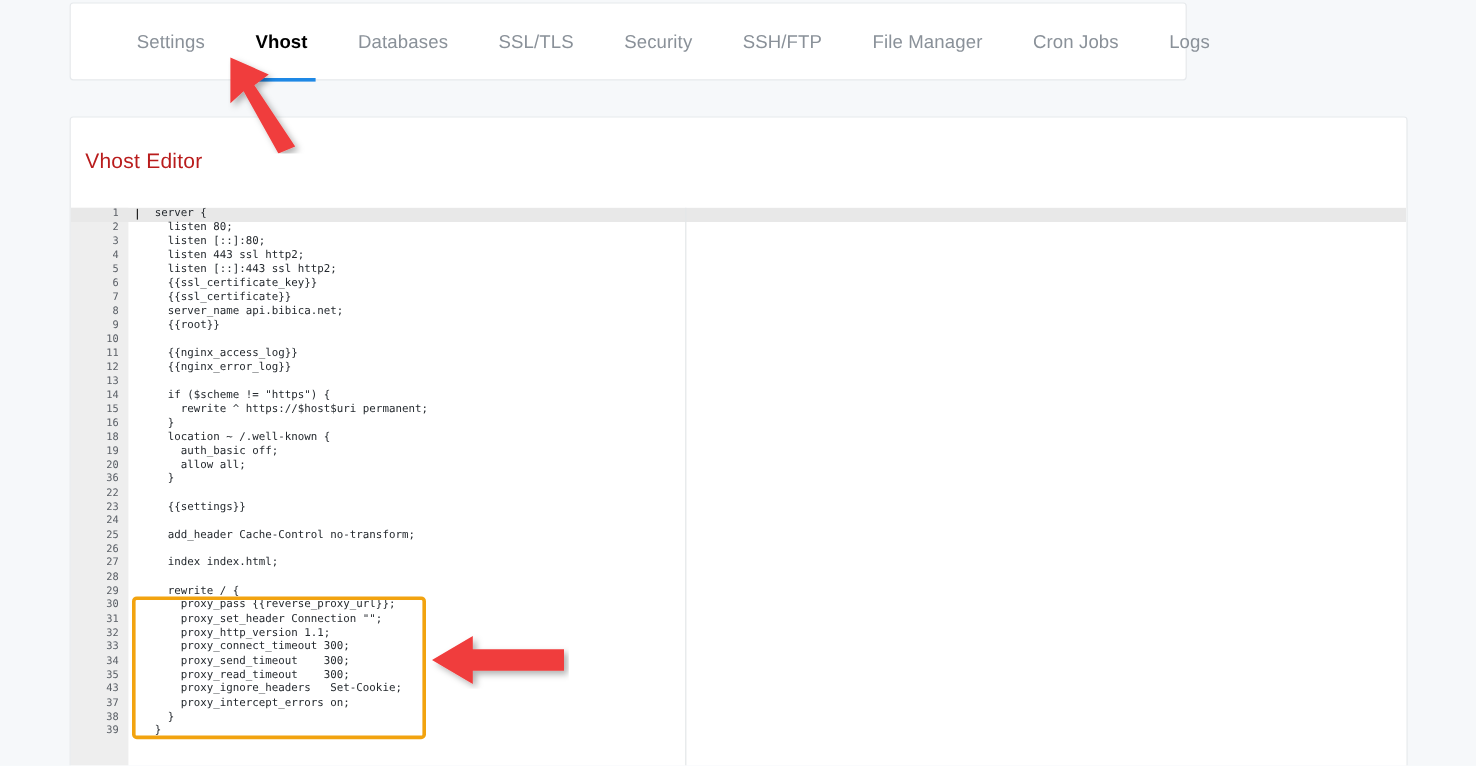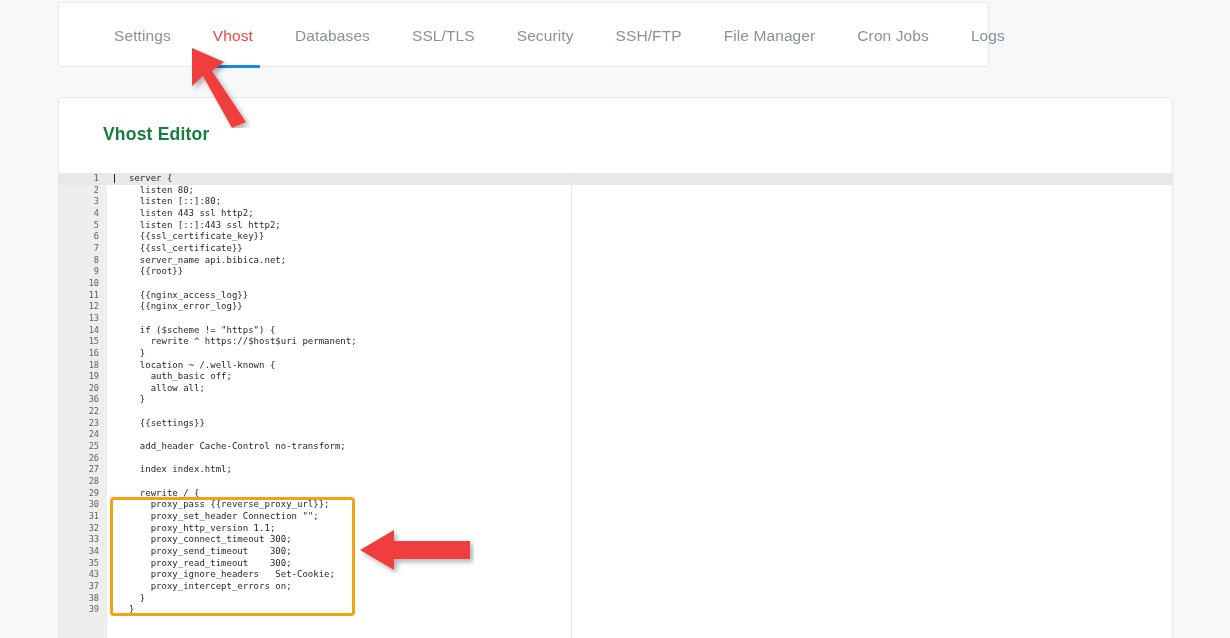--- a/index.html
+++ b/index.html
@@ -52,22 +52,22 @@
     padding: 0 21px;
     font-size: 15.5px;
     color: #8a9199;
     letter-spacing: 0.1px;
     white-space: nowrap;
     cursor: pointer;
     box-sizing: border-box;
   }
 
   .tab.active {
-    color: #ef4444;
-    font-weight: normal;
+    color: #000000;
+    font-weight: bold;
   }
 
   .tab.active::after {
     content: "";
     position: absolute;
     left: 14px;
     right: 14px;
     bottom: 0;
     height: 3px;
     background: #1e88e5;
@@ -82,25 +82,25 @@
     height: 545px;
     background: #ffffff;
     border: 1px solid #e6e9ec;
     border-radius: 3px;
     box-sizing: border-box;
     overflow: hidden;
   }
 
   .editor-title {
     position: absolute;
-    left: 44px;
+    left: 12px;
     top: 26px;
     font-size: 17.5px;
-    font-weight: bold;
-    color: #15803d;
+    font-weight: normal;
+    color: #b91c1c;
     letter-spacing: 0.2px;
   }
 
   
   .code-wrap {
     position: absolute;
     left: 0;
     top: 75px;
     right: 0;
     bottom: 0;

